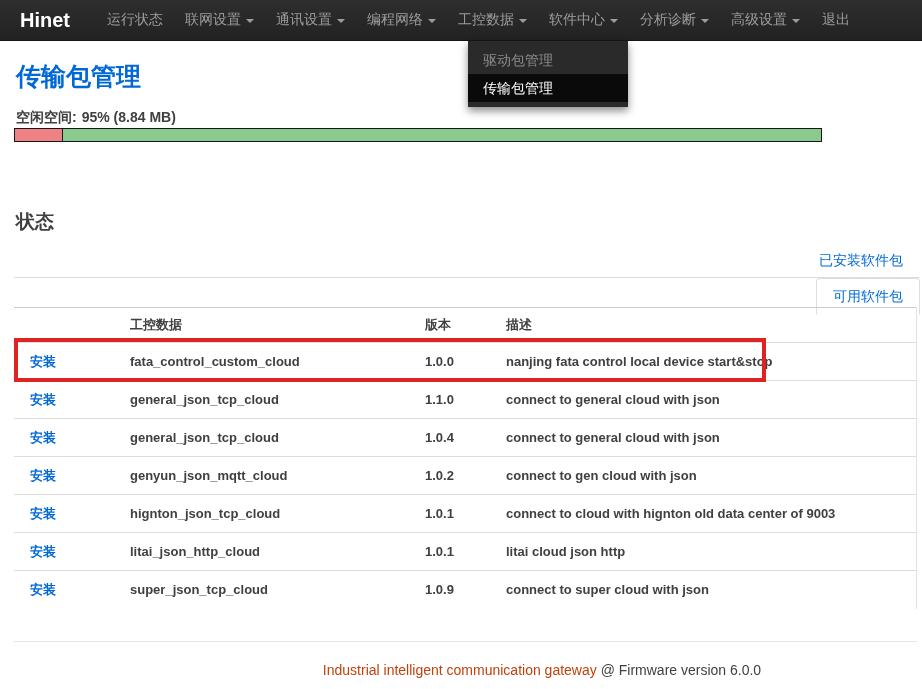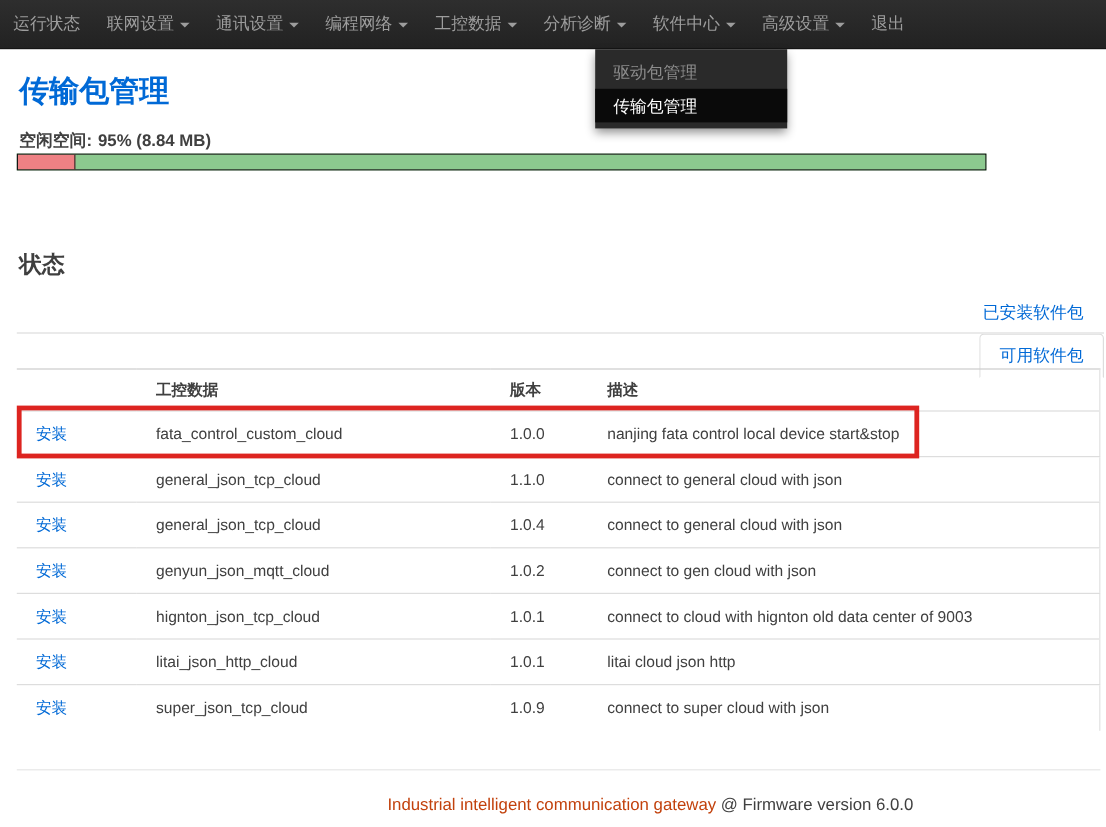--- a/index.html
+++ b/index.html
@@ -28,21 +28,21 @@
     color:#9d9d9d; font-size:14px; padding:0 11px; cursor:pointer; white-space:nowrap;
   }
   .caret {
     width:0; height:0; display:inline-block;
     border-left:4px solid transparent; border-right:4px solid transparent;
     border-top:4px solid #9d9d9d; margin-top:2px;
   }
 
   
   .dropdown {
-    position:absolute; left:496px; top:41px; width:160px; z-index:20;
+    position:absolute; left:468px; top:41px; width:160px; z-index:20;
     background:#2a2a2a; padding:5px 0;
     box-shadow:0 4px 8px rgba(0,0,0,.45);
   }
   .dropdown-item {
     color:#8c8c8c; font-size:14px; padding:5px 15px; line-height:18px; cursor:pointer;
   }
   .dropdown-item.active { background:#0a0a0a; color:#fff; }
 
   
   .content { padding-left:14px; }
@@ -83,21 +83,21 @@
 
   
   .table-wrap {
     margin-top:29px; width:903px; position:relative;
     padding-bottom:32px; border-bottom:1px solid #e7e7e7;
   }
   table.pkg {
     width:100%; border-collapse:collapse; font-size:13px;
     border-top:1px solid #ccc; border-right:1px solid #e2e2e2;
   }
-  table.pkg th, table.pkg td { text-align:left; padding:0 8px 0 16px; font-weight:normal; }
+  table.pkg th, table.pkg td { text-align:left; padding:0 8px 0 16px; font-weight:bold; }
   table.pkg thead tr { height:35px; }
   table.pkg thead th { font-weight:bold; color:#404040; border-bottom:1px solid #ddd; }
   table.pkg tbody tr { height:38px; border-bottom:1px solid #ddd; }
   table.pkg tbody tr:last-child { border-bottom:none; }
   .col-action { width:100px; }
   .col-name { width:295px; }
   .col-version { width:81px; }
   a.install-link { color:#0069d6; text-decoration:none; cursor:pointer; }
 
   .red-box {
@@ -109,20 +109,21 @@
   .footer {
     margin-top:20px; text-align:center; padding-left:148px;
     font-size:14px; color:#404040;
   }
   .footer a { color:#c2410c; text-decoration:none; }
 </style>
 </head>
 <body>
 
 <nav class="navbar">
+  <a class="brand">Hinet</a>
   <ul class="nav-list">
     <li class="nav-item">
         <span>运行状态</span>
       </li>
     <li class="nav-item">
         <span>联网设置</span>
         <span class="caret"></span>
       </li>
     <li class="nav-item">
         <span>通讯设置</span>
@@ -130,25 +131,25 @@
       </li>
     <li class="nav-item">
         <span>编程网络</span>
         <span class="caret"></span>
       </li>
     <li class="nav-item">
         <span>工控数据</span>
         <span class="caret"></span>
       </li>
     <li class="nav-item">
+        <span>软件中心</span>
+        <span class="caret"></span>
+      </li>
+    <li class="nav-item">
         <span>分析诊断</span>
-        <span class="caret"></span>
-      </li>
-    <li class="nav-item">
-        <span>软件中心</span>
         <span class="caret"></span>
       </li>
     <li class="nav-item">
         <span>高级设置</span>
         <span class="caret"></span>
       </li>
     <li class="nav-item">
         <span>退出</span>
       </li>
   </ul>

